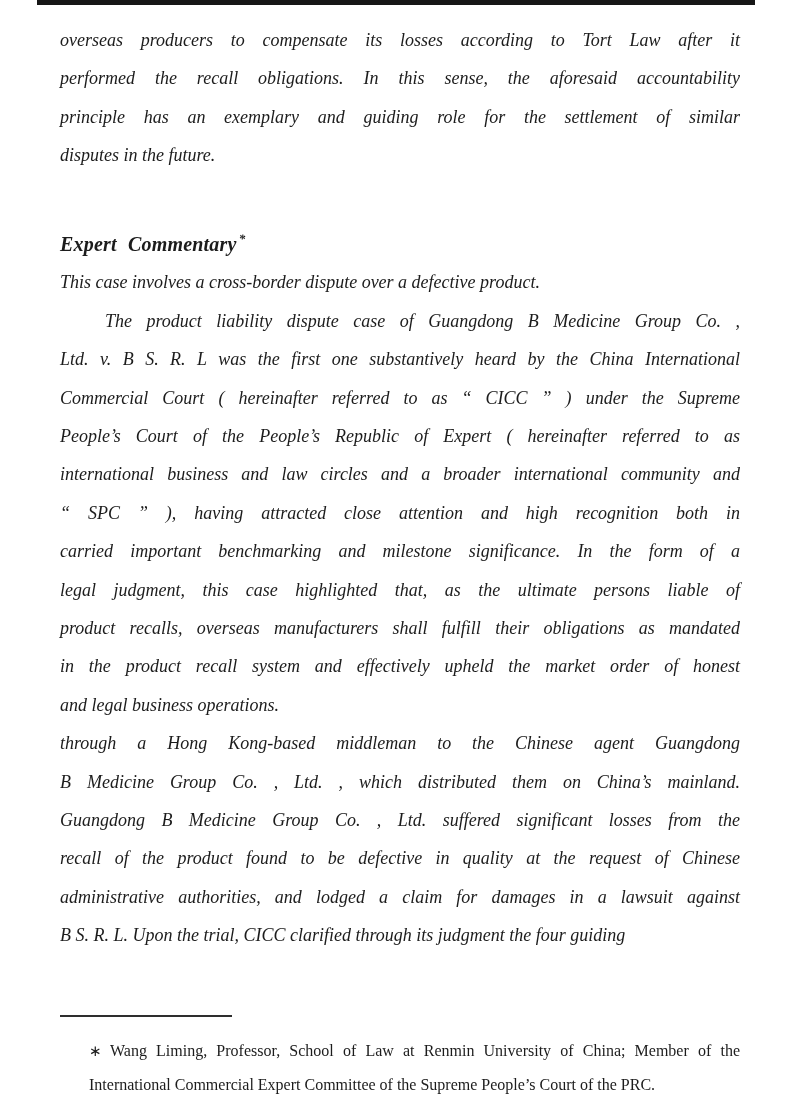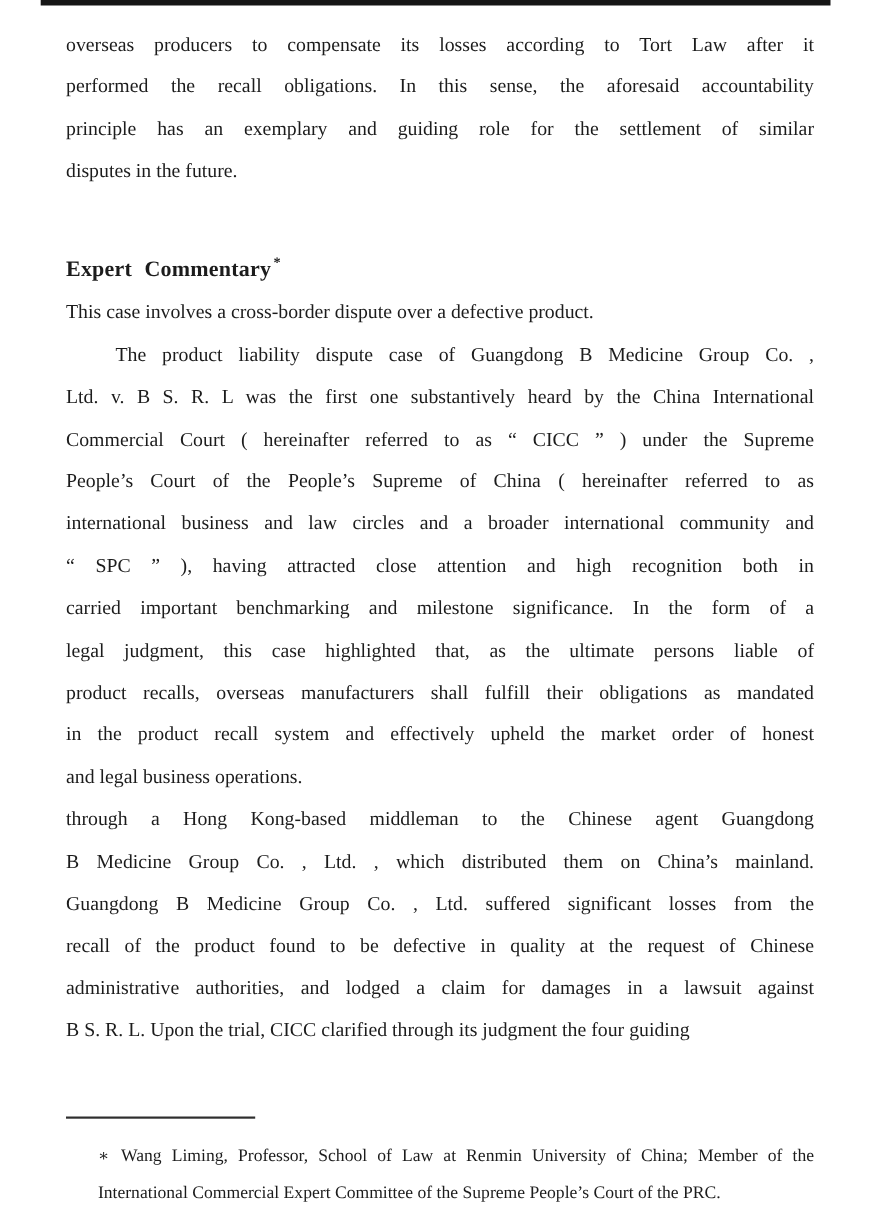--- a/index.html
+++ b/index.html
@@ -24,20 +24,21 @@
     height: 5px;
     background: #161616;
   }
   .body-text {
     position: absolute;
     left: 60px;
     top: 21px;
     width: 680px;
     font-size: 18px;
     line-height: 38.4px;
+    font-style: italic;
   }
   .line {
     text-align: justify;
     text-align-last: justify;
   }
   .line.last {
     text-align-last: left;
   }
   .line.indent {
     text-indent: 45px;
@@ -71,20 +72,21 @@
     position: absolute;
     left: 89px;
     top: 1034px;
     width: 651px;
     font-size: 16px;
     line-height: 34px;
   }
   .fn-line {
     text-align: justify;
     text-align-last: justify;
+    font-family: Liberation Serif, serif;
   }
   .fn-line.last {
     text-align: left;
     text-align-last: left;
   }
   .fn-marker {
     display: inline-block;
     width: 21px;
     font-size: 15px;
   }
@@ -98,21 +100,21 @@
       <div class="line">overseas producers to compensate its losses according to Tort Law after it</div>
       <div class="line">performed the recall obligations. In this sense, the aforesaid accountability</div>
       <div class="line">principle has an exemplary and guiding role for the settlement of similar</div>
       <div class="line last">disputes in the future.</div>
       <div class="spacer"></div>
       <div class="heading-line"><span>Expert Commentary</span><sup>*</sup></div>
       <div class="line last">This case involves a cross-border dispute over a defective product.</div>
       <div class="line indent">The product liability dispute case of Guangdong B Medicine Group Co. ,</div>
       <div class="line">Ltd. v. B S. R. L was the first one substantively heard by the China International</div>
       <div class="line">Commercial Court ( hereinafter referred to as “ CICC ” ) under the Supreme</div>
-      <div class="line">People’s Court of the People’s Supreme of China ( hereinafter referred to as</div>
+      <div class="line">People’s Court of the People’s Republic of Expert ( hereinafter referred to as</div>
       <div class="line">international business and law circles and a broader international community and</div>
       <div class="line">“ SPC ” ), having attracted close attention and high recognition both in</div>
       <div class="line">carried important benchmarking and milestone significance. In the form of a</div>
       <div class="line">legal judgment, this case highlighted that, as the ultimate persons liable of</div>
       <div class="line">product recalls, overseas manufacturers shall fulfill their obligations as mandated</div>
       <div class="line">in the product recall system and effectively upheld the market order of honest</div>
       <div class="line last">and legal business operations.</div>
       <div class="line">through a Hong Kong-based middleman to the Chinese agent Guangdong</div>
       <div class="line">B Medicine Group Co. , Ltd. , which distributed them on China’s mainland.</div>
       <div class="line">Guangdong B Medicine Group Co. , Ltd. suffered significant losses from the</div>

